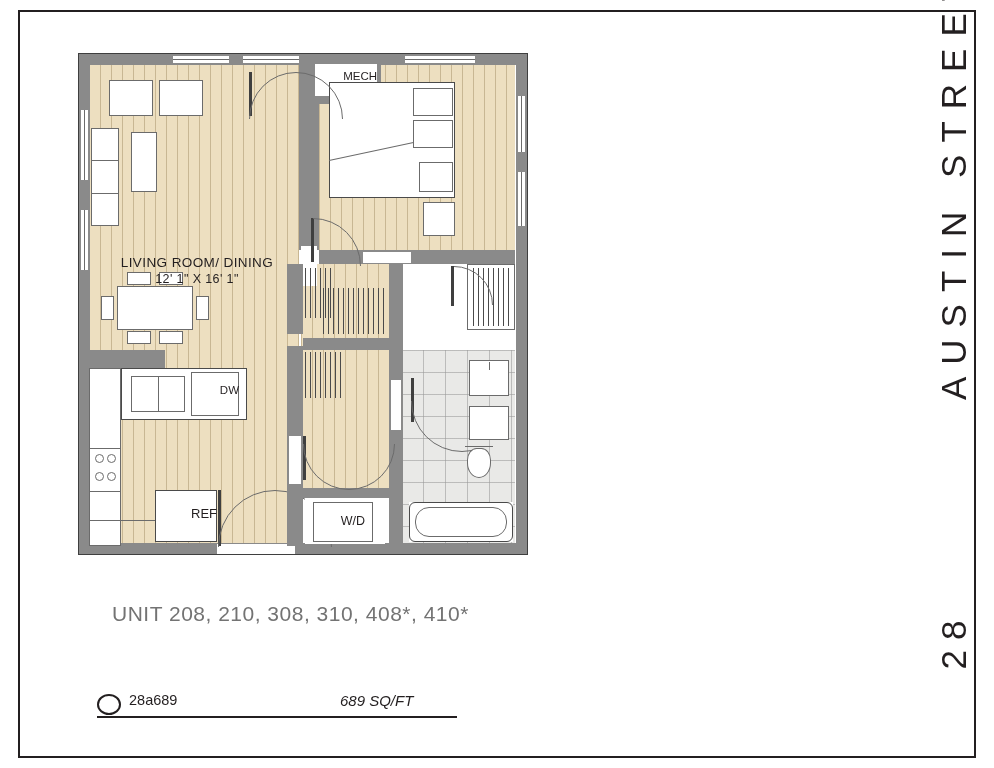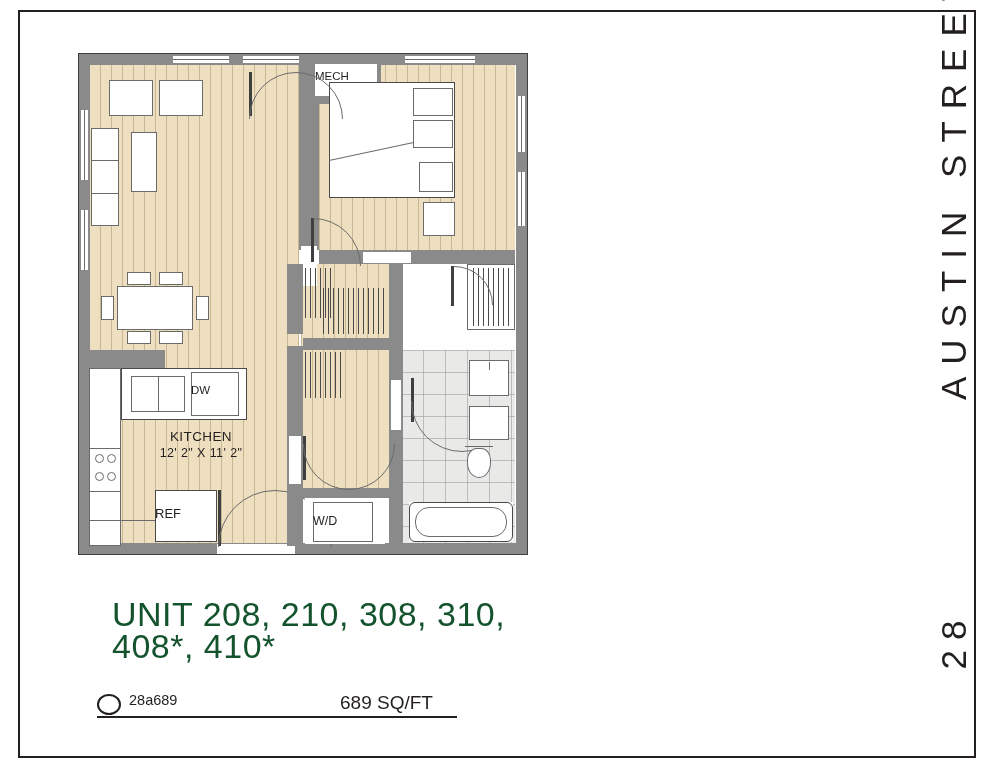--- a/index.html
+++ b/index.html
@@ -60,23 +60,23 @@
     width: 140px;
     text-align: center;
     letter-spacing: 10px;
   }
 
   
   .unit-caption {
     position: absolute;
     left: 112px;
     top: 598px;
-    font-size: 34px;
+    font-size: 21px;
     line-height: 32px;
-    color: #14532d;
+    color: #737373;
     letter-spacing: 0.5px;
     max-width: 420px;
   }
   .window-note {
     position: absolute;
     left: 598px;
     top: 597px;
     font-size: 13.5px;
     line-height: 19px;
     color: #231f20;
@@ -103,22 +103,23 @@
     position: absolute;
     left: 32px;
     top: 0px;
     font-size: 14.5px;
     color: #231f20;
   }
   .legend-sqft {
     position: absolute;
     left: 243px;
     top: 0px;
-    font-size: 19px;
-    color: #231f20;
+    font-size: 15px;
+    color: #231f20;
+    font-style: italic;
   }
   .legend-rule {
     position: absolute;
     left: 0px;
     top: 24px;
     width: 360px;
     height: 2px;
     background: #231f20;
   }
 
@@ -152,21 +153,21 @@
     font-size: 13.5px;
     line-height: 17px;
     letter-spacing: .4px;
     white-space: nowrap;
   }
   .room-label .dim { font-size: 12.5px; display: block; }
   .tag {
     position: absolute;
     font-size: 11.5px;
     color: #231f20;
-    text-align: left;
+    text-align: right;
     white-space: nowrap;
   }
   .arc {
     position: absolute;
     border: 1.4px solid #6b6b6b;
     border-radius: 50%;
     background: transparent;
   }
   
   .wood-stripes {
@@ -343,26 +344,26 @@
 
     <div class="line-dk" style="left:336px; top:328px; width:3px; height:44px;"></div>
     <div class="arc" style="left:336px; top:300px; width:100px; height:100px; clip-path: polygon(0 50%, 60% 50%, 60% 100%, 0 100%);"></div>
 
     <div class="line-dk" style="left:228px; top:386px; width:3px; height:44px;"></div>
     <div class="arc" style="left:228px; top:348px; width:90px; height:90px; clip-path: polygon(0 50%, 100% 50%, 100% 100%, 0 100%);"></div>
 
     <div class="line-dk" style="left:376px; top:216px; width:3px; height:40px;"></div>
     <div class="arc" style="left:340px; top:216px; width:76px; height:76px; clip-path: polygon(50% 0, 100% 0, 100% 50%, 50% 50%);"></div>
 
-
-
-    <div class="room-label" style="left:42px; top:378px; width:168px;">
-      <span>KITCHEN</span>
-      <span class="dim">12' 2"  X  11' 2"</span>
+    <div class="room-label" style="left:28px; top:204px; width:188px;">
+      <span>LIVING ROOM/ DINING</span>
+      <span class="dim">12' 1"  X  16' 1"</span>
     </div>
+
+
   </div>
 
   <div class="unit-caption">UNIT 208, 210, 308, 310, 408*, 410*</div>
 
   <div class="legend">
     <div class="legend-circle"></div>
     <div class="legend-code">28a689</div>
     <div class="legend-sqft">689 SQ/FT</div>
     <div class="legend-rule"></div>
   </div>

